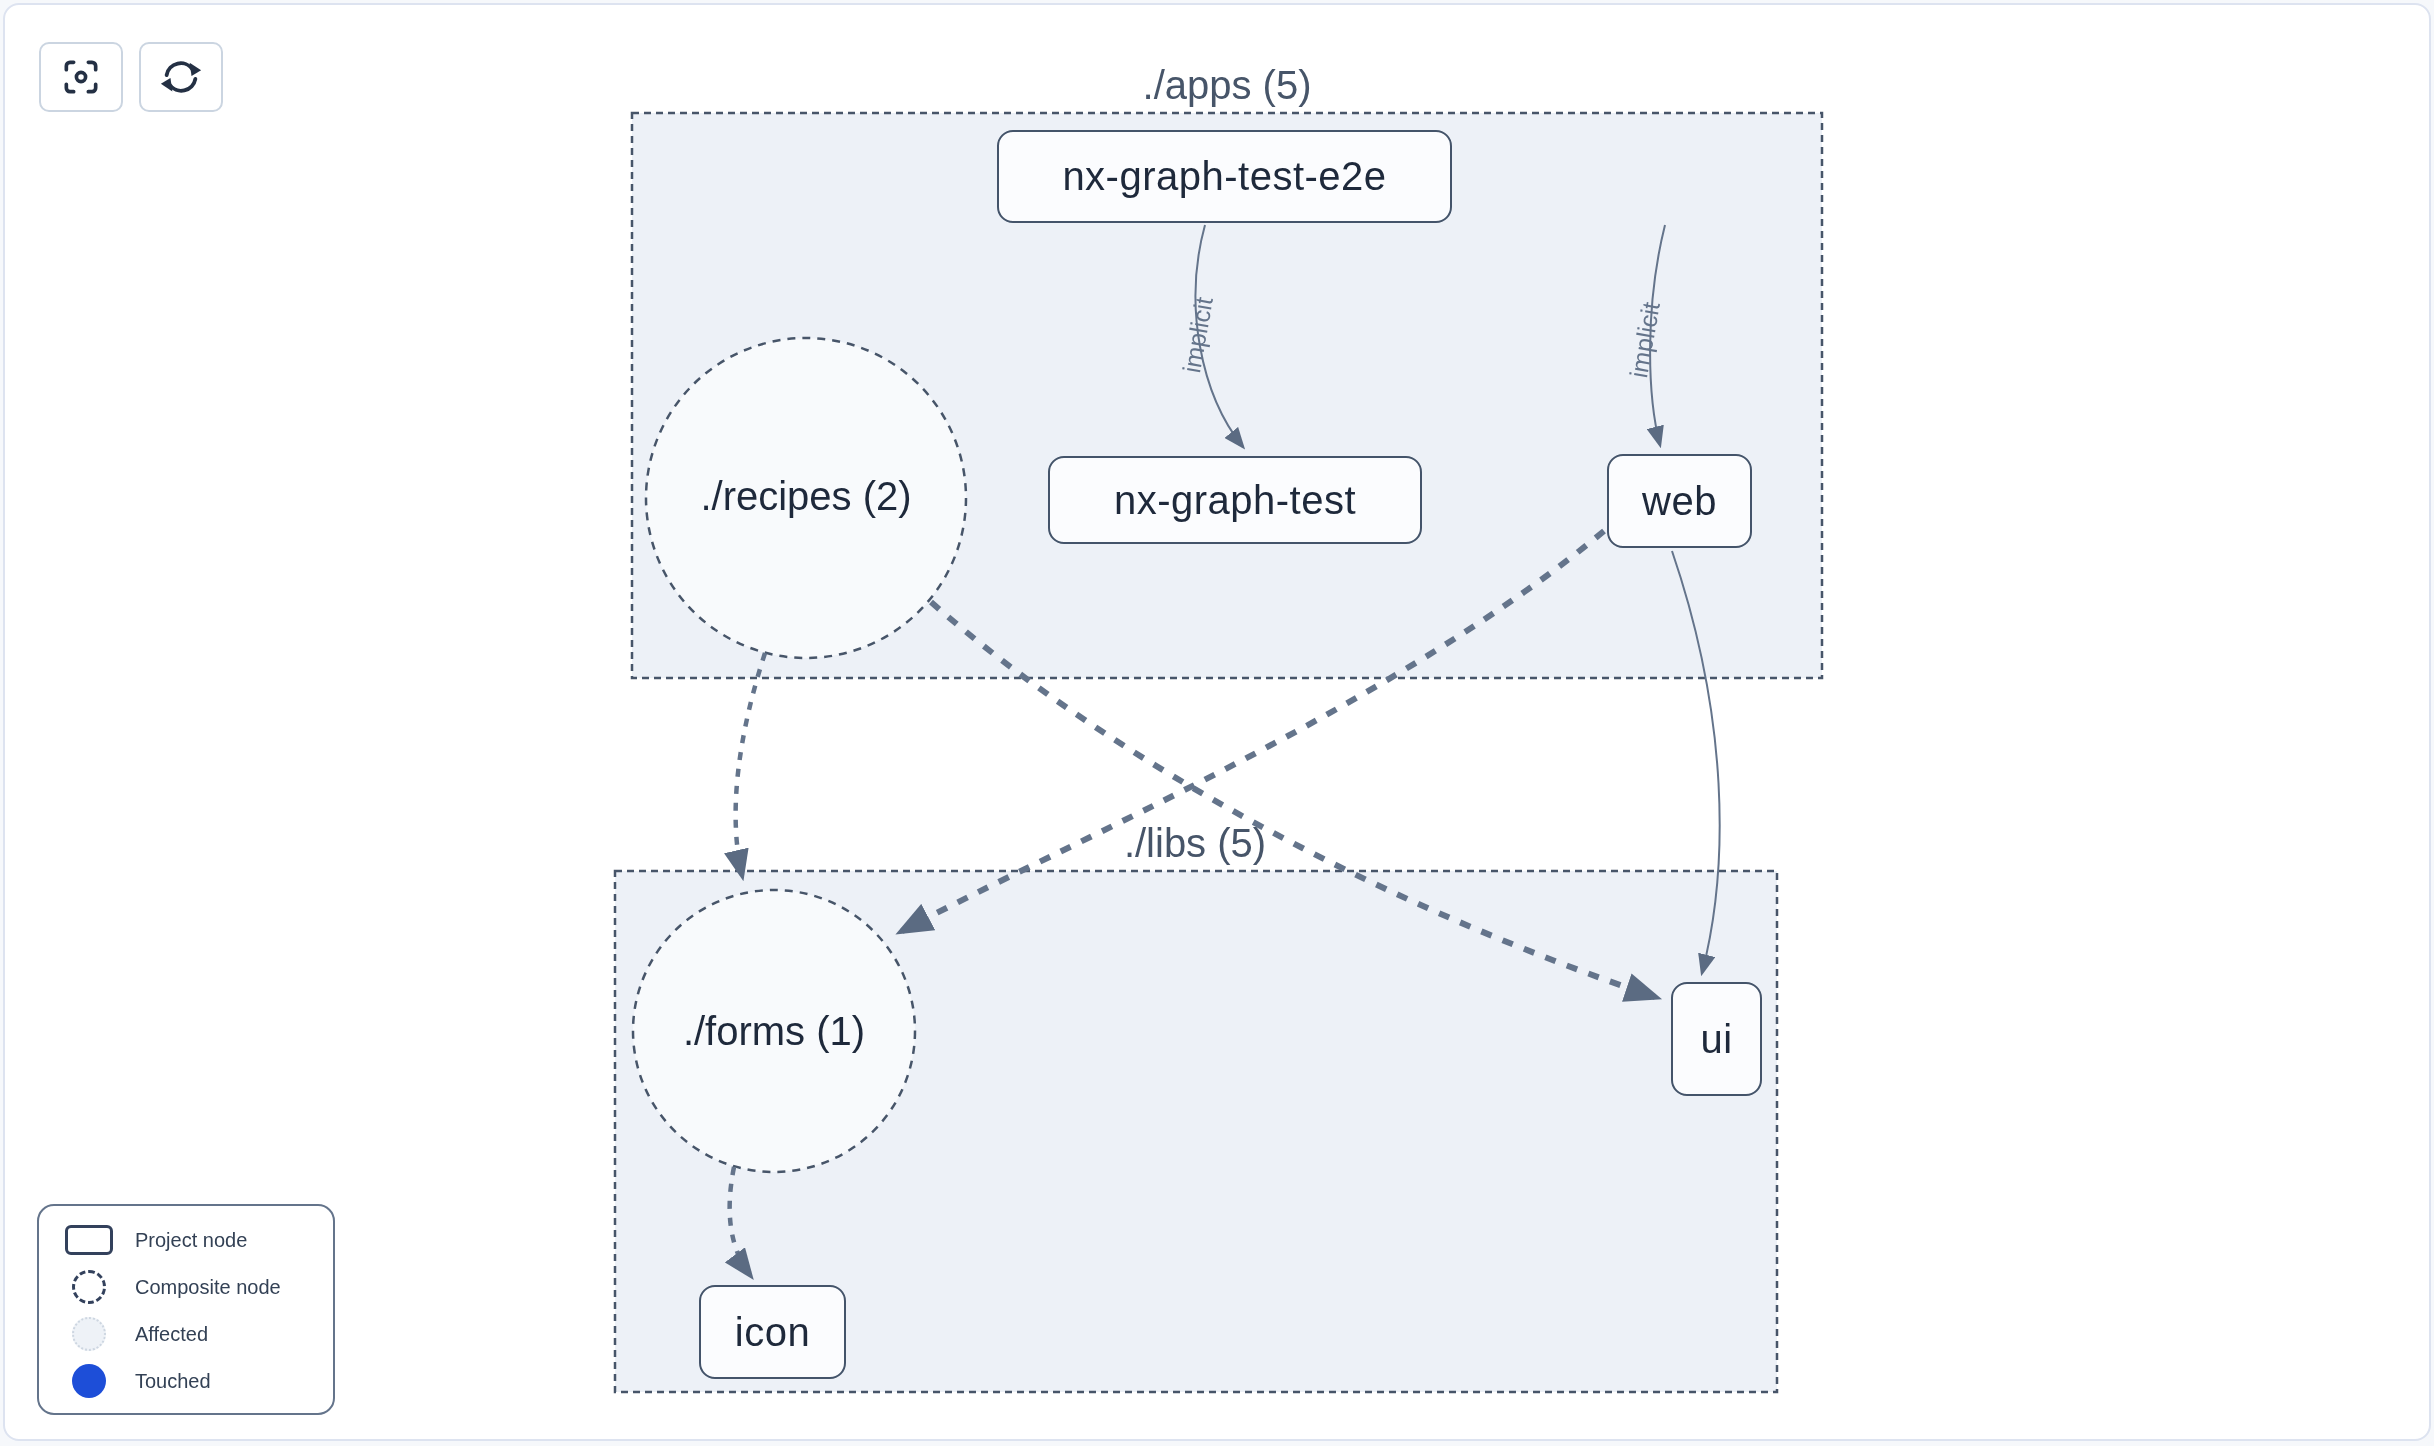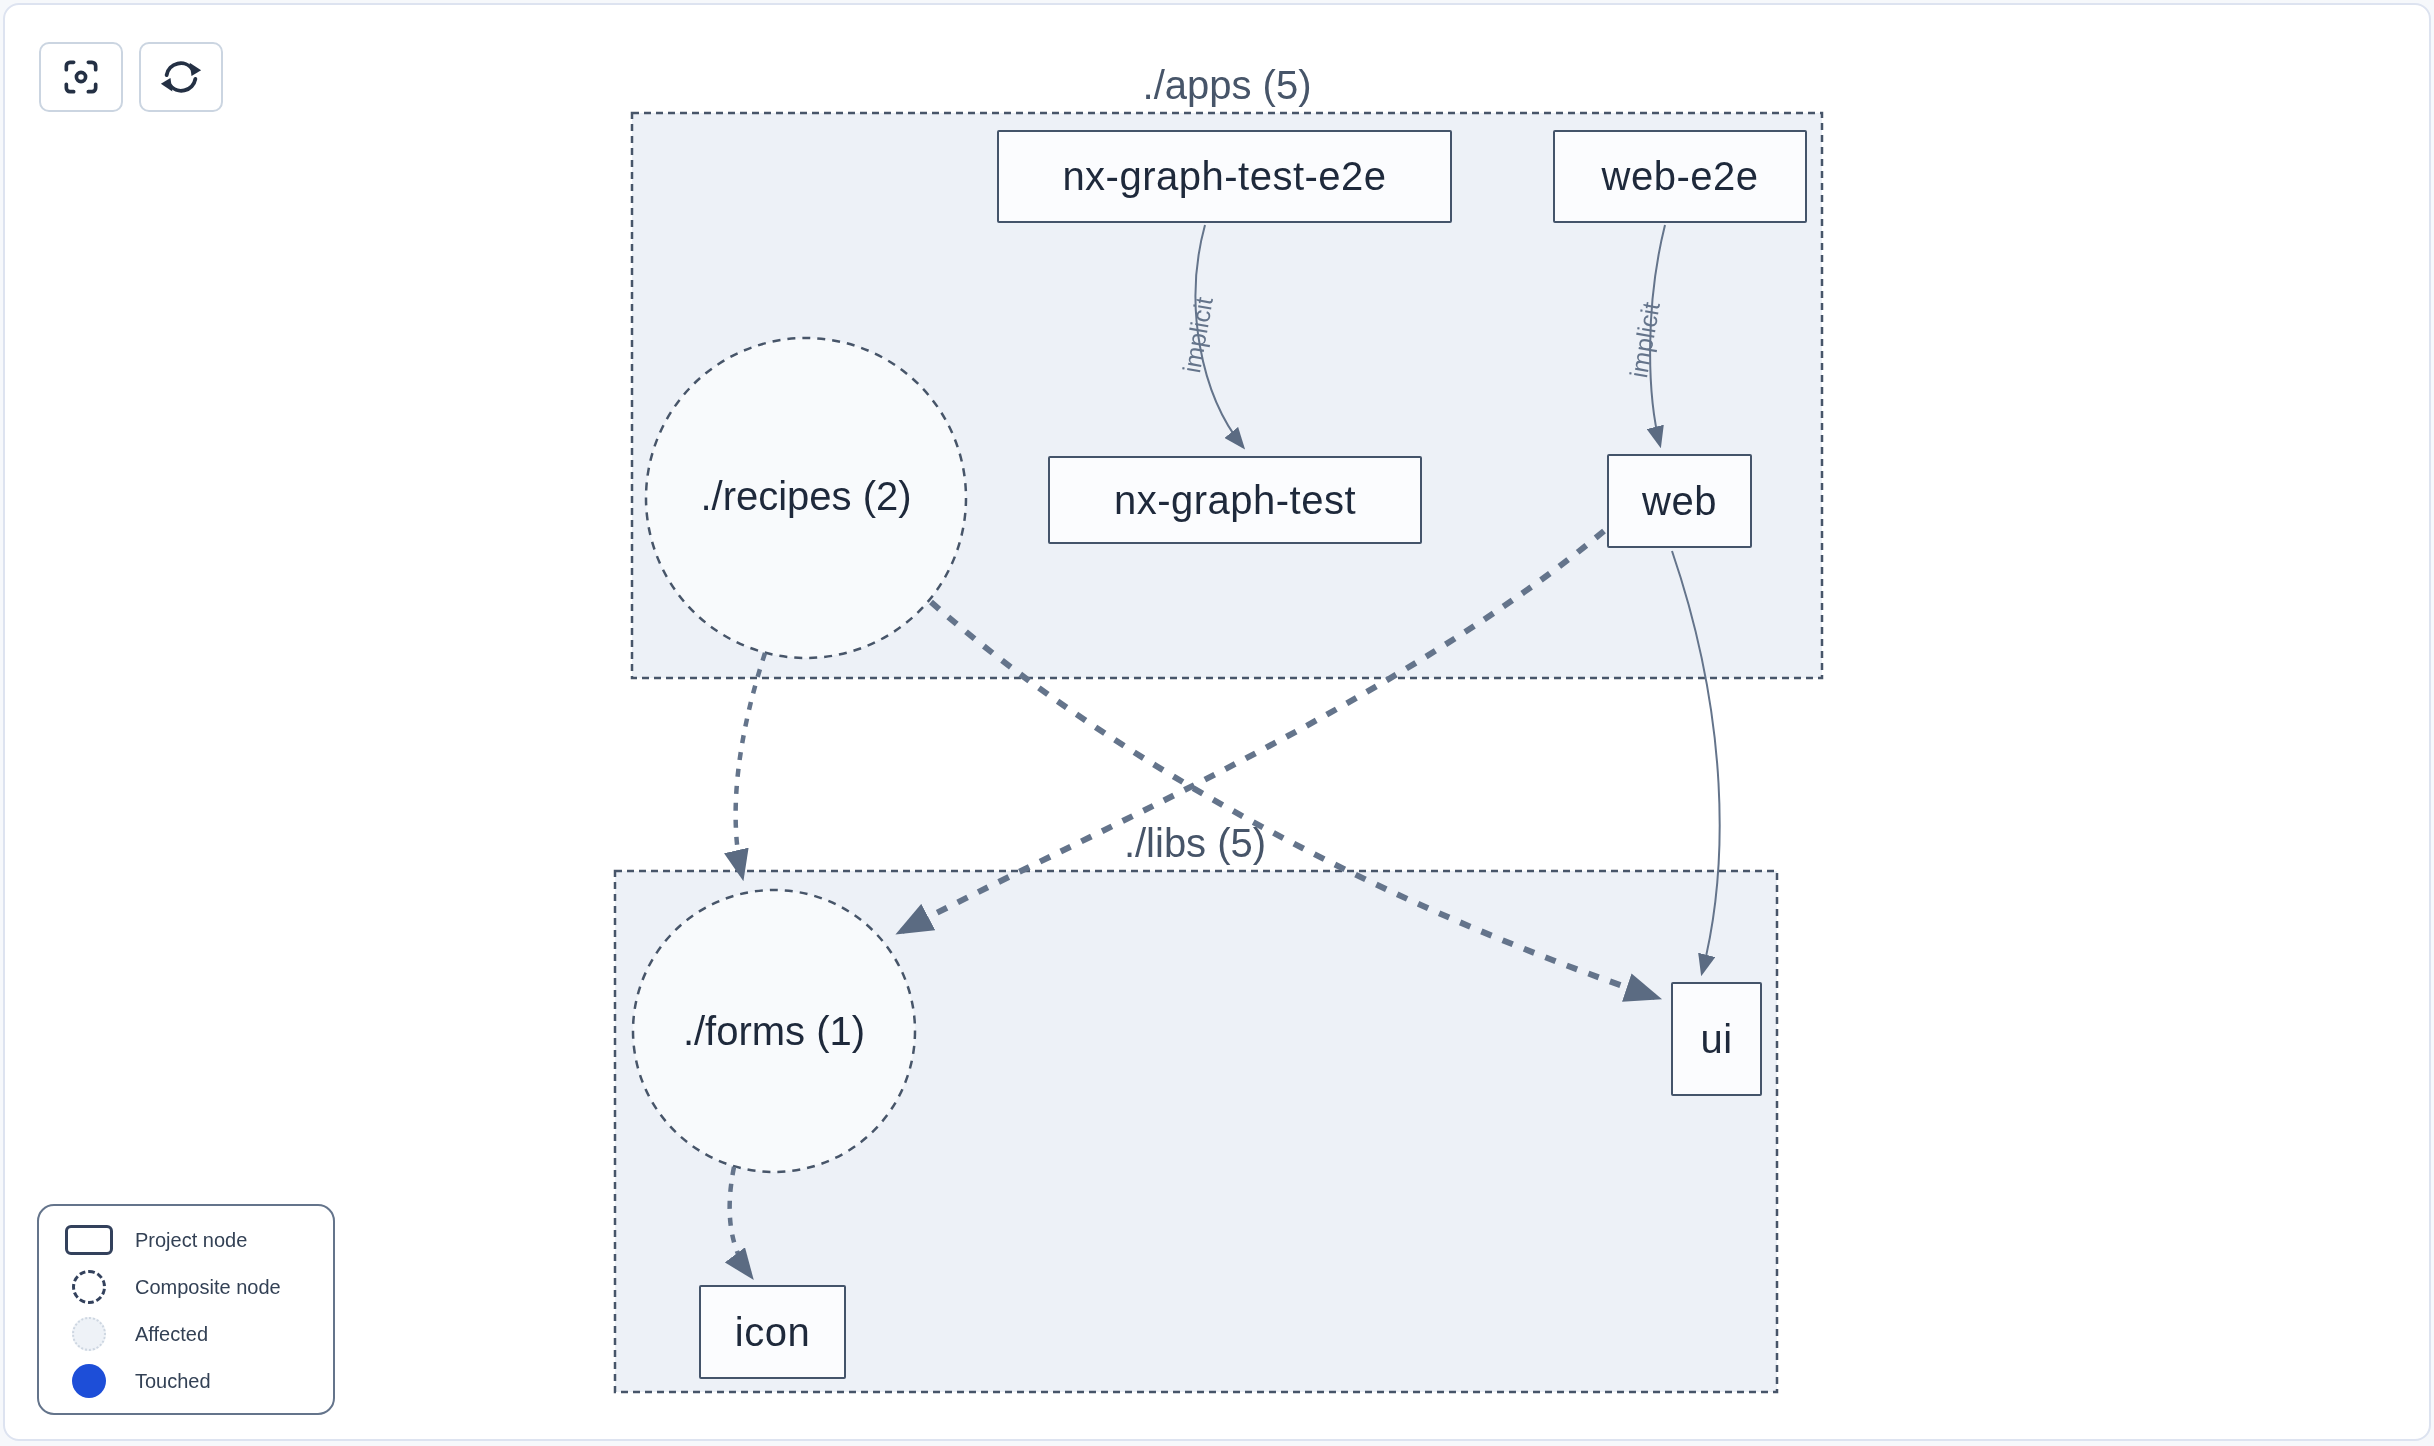--- a/index.html
+++ b/index.html
@@ -7,21 +7,21 @@
   .card{position:absolute;left:3px;top:3px;width:2424px;height:1434px;
     background:#ffffff;border:2px solid #dde3f0;border-radius:16px;overflow:hidden;}
   .abs{position:absolute;}
   
   .tbtn{position:absolute;width:84px;height:70px;background:#ffffff;
     border:2px solid #cbd5e1;border-radius:10px;display:flex;align-items:center;
     justify-content:center;cursor:pointer;box-sizing:border-box;}
   .tbtn svg{display:block;}
   
   .pnode{position:absolute;box-sizing:border-box;background:#fbfcfe;
-    border:2px solid #44546a;border-radius:2px;display:flex;align-items:center;
+    border:2px solid #44546a;border-radius:16px;display:flex;align-items:center;
     justify-content:center;font-size:40px;color:#1e293b;letter-spacing:0.5px;}
   .ctitle{position:absolute;width:420px;text-align:center;font-size:40px;
     color:#475569;}
   .cnode-label{position:absolute;display:flex;align-items:center;justify-content:center;
     font-size:40px;color:#1e293b;}
   .elabel{position:absolute;font-size:25px;color:#64748b;transform:translate(-50%,-50%) rotate(-80deg);
     white-space:nowrap;}
   
   .legend{position:absolute;left:32px;top:1199px;width:298px;height:211px;
     background:#ffffff;border:2px solid #64748b;border-radius:17px;
@@ -71,21 +71,20 @@
     <path d="M 1599 526 C 1390 700 1062 838 897 926" fill="none" stroke="#64748b" stroke-width="6" stroke-dasharray="11 12" marker-end="url(#ah-thick)"></path>
   </svg>
 
   <div class="ctitle" style="left:1012px;top:58px;">./apps (5)</div>
   <div class="ctitle" style="left:980px;top:816px;">./libs (5)</div>
 
   <div class="cnode-label" style="left:641px;top:331px;width:320px;height:320px;">./recipes (2)</div>
   <div class="cnode-label" style="left:628px;top:885px;width:282px;height:282px;">./forms (1)</div>
 
   <div class="pnode" style="left:992px;top:125px;width:455px;height:93px;">nx-graph-test-e2e</div>
-  <div class="pnode" style="left:1548px;top:125px;width:254px;height:93px;">web-e2e</div>
   <div class="pnode" style="left:1043px;top:451px;width:374px;height:88px;">nx-graph-test</div>
   <div class="pnode" style="left:1602px;top:449px;width:145px;height:94px;">web</div>
   <div class="pnode" style="left:1666px;top:977px;width:91px;height:114px;">ui</div>
   <div class="pnode" style="left:694px;top:1280px;width:147px;height:94px;">icon</div>
 
   <div class="elabel" style="left:1193px;top:330px;">implicit</div>
   <div class="elabel" style="left:1640px;top:335px;">implicit</div>
 
   <div class="tbtn" style="left:34px;top:37px;">
     <span>

